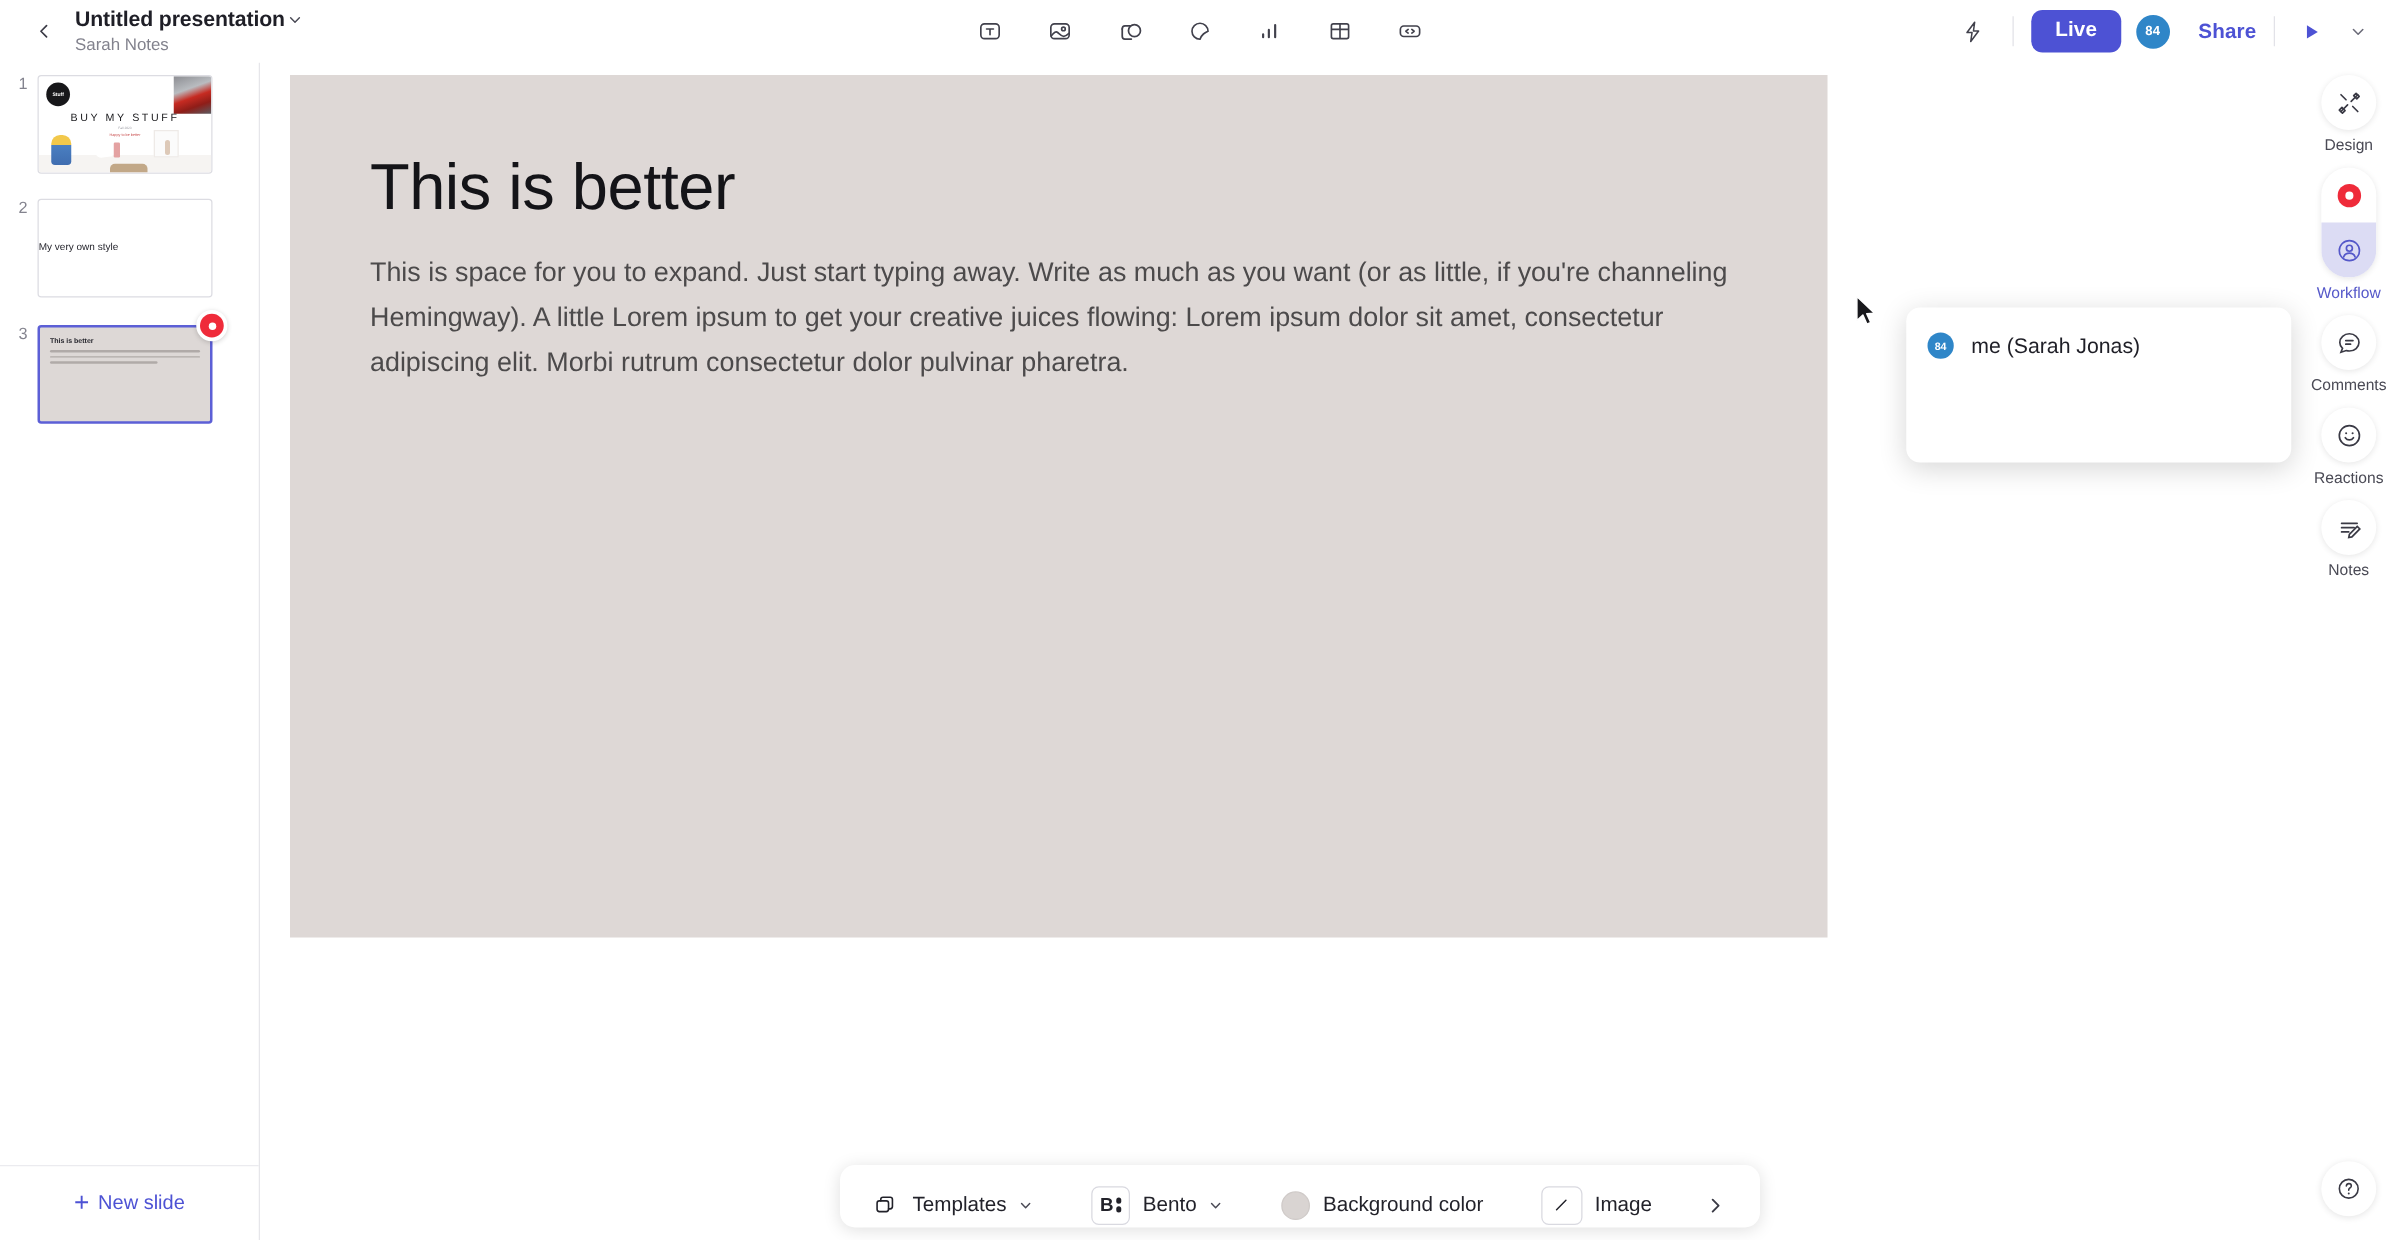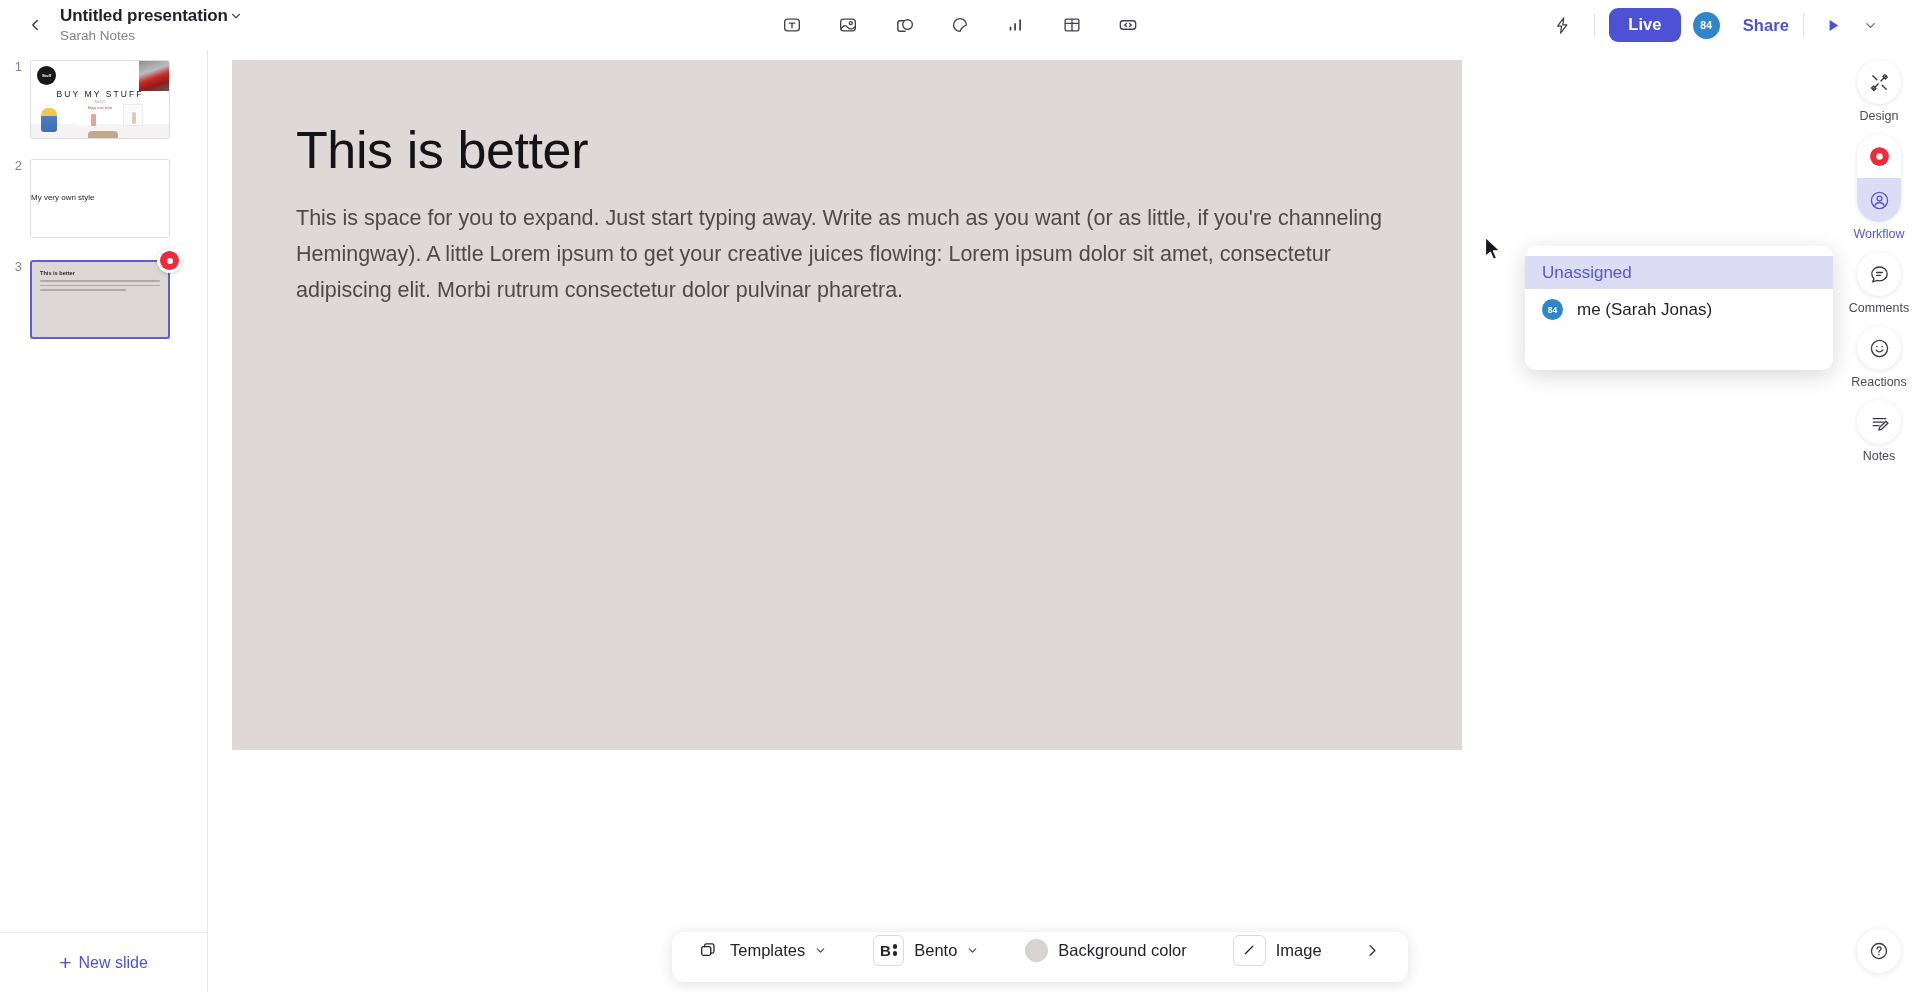--- a/index.html
+++ b/index.html
@@ -34,21 +34,21 @@
   .hdr-center {
     position:absolute; left:50%; transform:translateX(-50%);
     display:flex; align-items:center; gap:22px;
   }
   .tool-btn {
     width:34px; height:34px; display:flex; align-items:center; justify-content:center;
     cursor:pointer; border-radius:6px;
   }
 
   .hdr-right {
-    position:absolute; right:36px; display:flex; align-items:center; gap:0px;
+    position:absolute; right:20px; display:flex; align-items:center; gap:0px;
   }
   .bolt-btn { width:36px; height:36px; display:flex; align-items:center; justify-content:center; cursor:pointer;}
   .divider-v { width:1px; height:24px; background:#e2e2e8; margin:0 14px; }
   .live-btn {
     background:#4d52d4; color:#ffffff; font-size:16.5px; font-weight:bold;
     padding:7px 19px 8px; border-radius:9px; cursor:pointer; line-height:19px;
     letter-spacing:0.1px;
   }
   .avatar-84 {
     width:27px; height:27px; border-radius:50%; background:#2f86c8; color:#ffffff;
@@ -190,21 +190,21 @@
     margin-right:14px; flex:none;
   }
   .pop-item.me { margin-top:4px; color:#1f1f27; }
 
   .cursor-arrow { position:absolute; left:1484px; top:236px; z-index:70; }
 
   
   .bottom-bar {
     position:absolute; left:672px; bottom:10px; width:736px; height:50px;
     background:#ffffff; border-radius:12px; box-shadow:0 2px 14px rgba(0,0,0,0.13);
-    display:flex; align-items:flex-start; padding:0 18px; gap:4px;
+    display:flex; align-items:flex-end; padding:0 18px; gap:4px;
     z-index:35;
   }
   .bb-item { display:flex; align-items:center; cursor:pointer; height:36px; padding:0 8px; border-radius:7px;}
   .bb-label { font-size:16.5px; color:#22222a; margin-left:10px; }
   .bb-chev { margin-left:9px; display:flex; }
   .bb-gap { width:22px; }
   .bento-box {
     width:31px; height:31px; border:1px solid #d9d9e0; border-radius:6px;
     display:flex; align-items:center; justify-content:center; gap:2px;
   }
@@ -437,23 +437,20 @@
 
 <div class="help-btn">
   <svg width="22" height="22" viewBox="0 0 24 24" fill="none" stroke="#3a3a45" stroke-width="1.4">
     <circle cx="12" cy="12" r="8.2"></circle>
     <path d="M9.9 9.6c.15-1.25 1.05-2.05 2.2-2.05 1.25 0 2.15.85 2.15 1.95 0 1.35-1.3 1.6-1.95 2.45-.3.4-.35.8-.35 1.35" stroke-linecap="round"></path>
     <circle cx="12" cy="16.1" r=".85" fill="#3a3a45" stroke="none"></circle>
   </svg>
 </div>
 
 <div class="assign-pop">
-  <div class="pop-item sel">
-    <span>Unassigned</span>
-  </div>
   <div class="pop-item me">
     <span class="av">84</span>
     <span>me (Sarah Jonas)</span>
   </div>
 </div>
 
 <svg class="cursor-arrow" width="19" height="26" viewBox="0 0 19 26">
   <path d="M1.5 1.2L1.5 20.4 6.3 16.1 9.6 23.4 12.6 22 9.4 14.9 15.6 14.6z" fill="#18181c" stroke="#ffffff" stroke-width="1.2" stroke-linejoin="round"></path>
 </svg>
 

